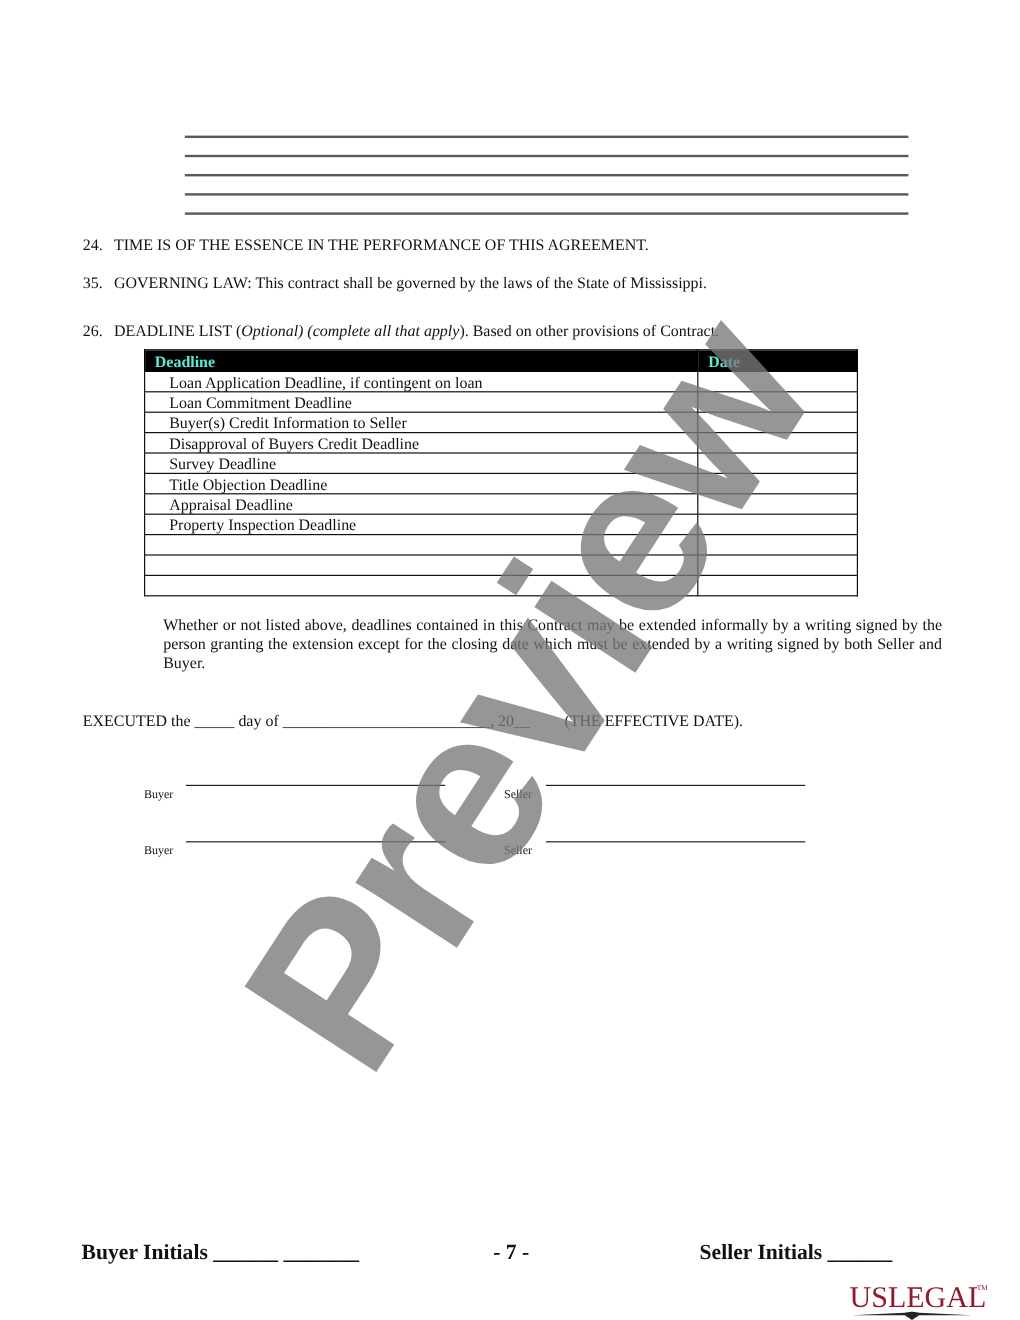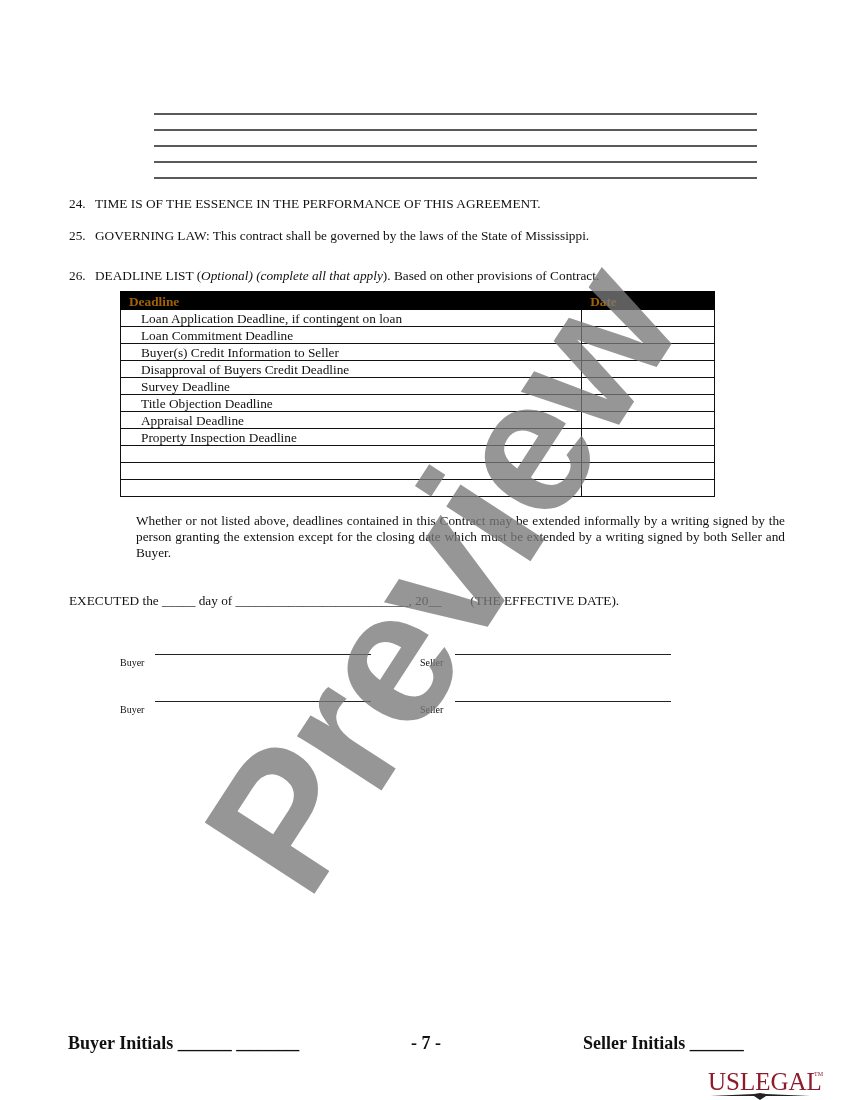--- a/index.html
+++ b/index.html
@@ -5,21 +5,21 @@
   html, body { margin:0; padding:0; background:#ffffff; }
   body { width:850px; height:1100px; position:relative; overflow:hidden;
          font-family:"Liberation Serif", "DejaVu Serif", serif; color:#111; }
   .page { position:absolute; left:0; top:0; width:756px; height:1100px;border-radius:13px; }
   .hline { position:absolute; left:154px; width:603px; height:2px; background:#5a5a5a; }
   .para { position:absolute; font-size:13.3px; line-height:16px; white-space:nowrap; }
   .para .num { display:inline-block; width:26px; }
   .italic { font-style:italic; }
   table.deadlines { position:absolute; left:120px; top:291px; width:595px;
     border-collapse:collapse; font-size:13.3px; line-height:15px; }
-  table.deadlines th { background:#000; color:#a16207; text-align:left; font-weight:bold;
+  table.deadlines th { background:#000; color:#5eead4; text-align:left; font-weight:bold;
     padding:1px 8px 0 8px; height:16px; border:1px solid #000; }
   table.deadlines td { border:1px solid #111; padding:0 20px; height:16px; }
   table.deadlines col.c1 { width:462px; }
   table.deadlines col.c2 { width:133px; }
   .note { position:absolute; left:120px; top:513px; width:649px; font-size:13.3px;
     line-height:16px; text-align:justify;margin-left:16px; }
   .sigline { position:absolute; height:1px; background:#222; width:216px; }
   .siglabel { position:absolute; font-size:10px; }
   .footer { position:absolute; top:1033px; font-size:18px;font-weight:bold; }
   .logo { position:absolute; left:708px; top:1026px; width:112px; height:44px;margin-top:43px; }
@@ -40,21 +40,21 @@
   <div class="hline" style="top:113px"></div>
   <div class="hline" style="top:129px"></div>
   <div class="hline" style="top:145px"></div>
   <div class="hline" style="top:161px"></div>
   <div class="hline" style="top:177px"></div>
 
   <div class="para" style="left:69px; top:196px">
     <span class="num">24.</span><span>TIME IS OF THE ESSENCE IN THE PERFORMANCE OF THIS AGREEMENT.</span>
   </div>
   <div class="para" style="left:69px; top:228px">
-    <span class="num">25.</span><span>GOVERNING LAW:  This contract shall be governed by the laws of the State of Mississippi.</span>
+    <span class="num">35.</span><span>GOVERNING LAW:  This contract shall be governed by the laws of the State of Mississippi.</span>
   </div>
   <div class="para" style="left:69px; top:268px">
     <span class="num">26.</span><span>DEADLINE LIST  (</span><span class="italic">Optional) (complete all that apply</span><span>). Based on other provisions of Contract.</span>
   </div>
 
   <table class="deadlines">
     <colgroup>
         <col class="c1">
         <col class="c2">
       </colgroup>

